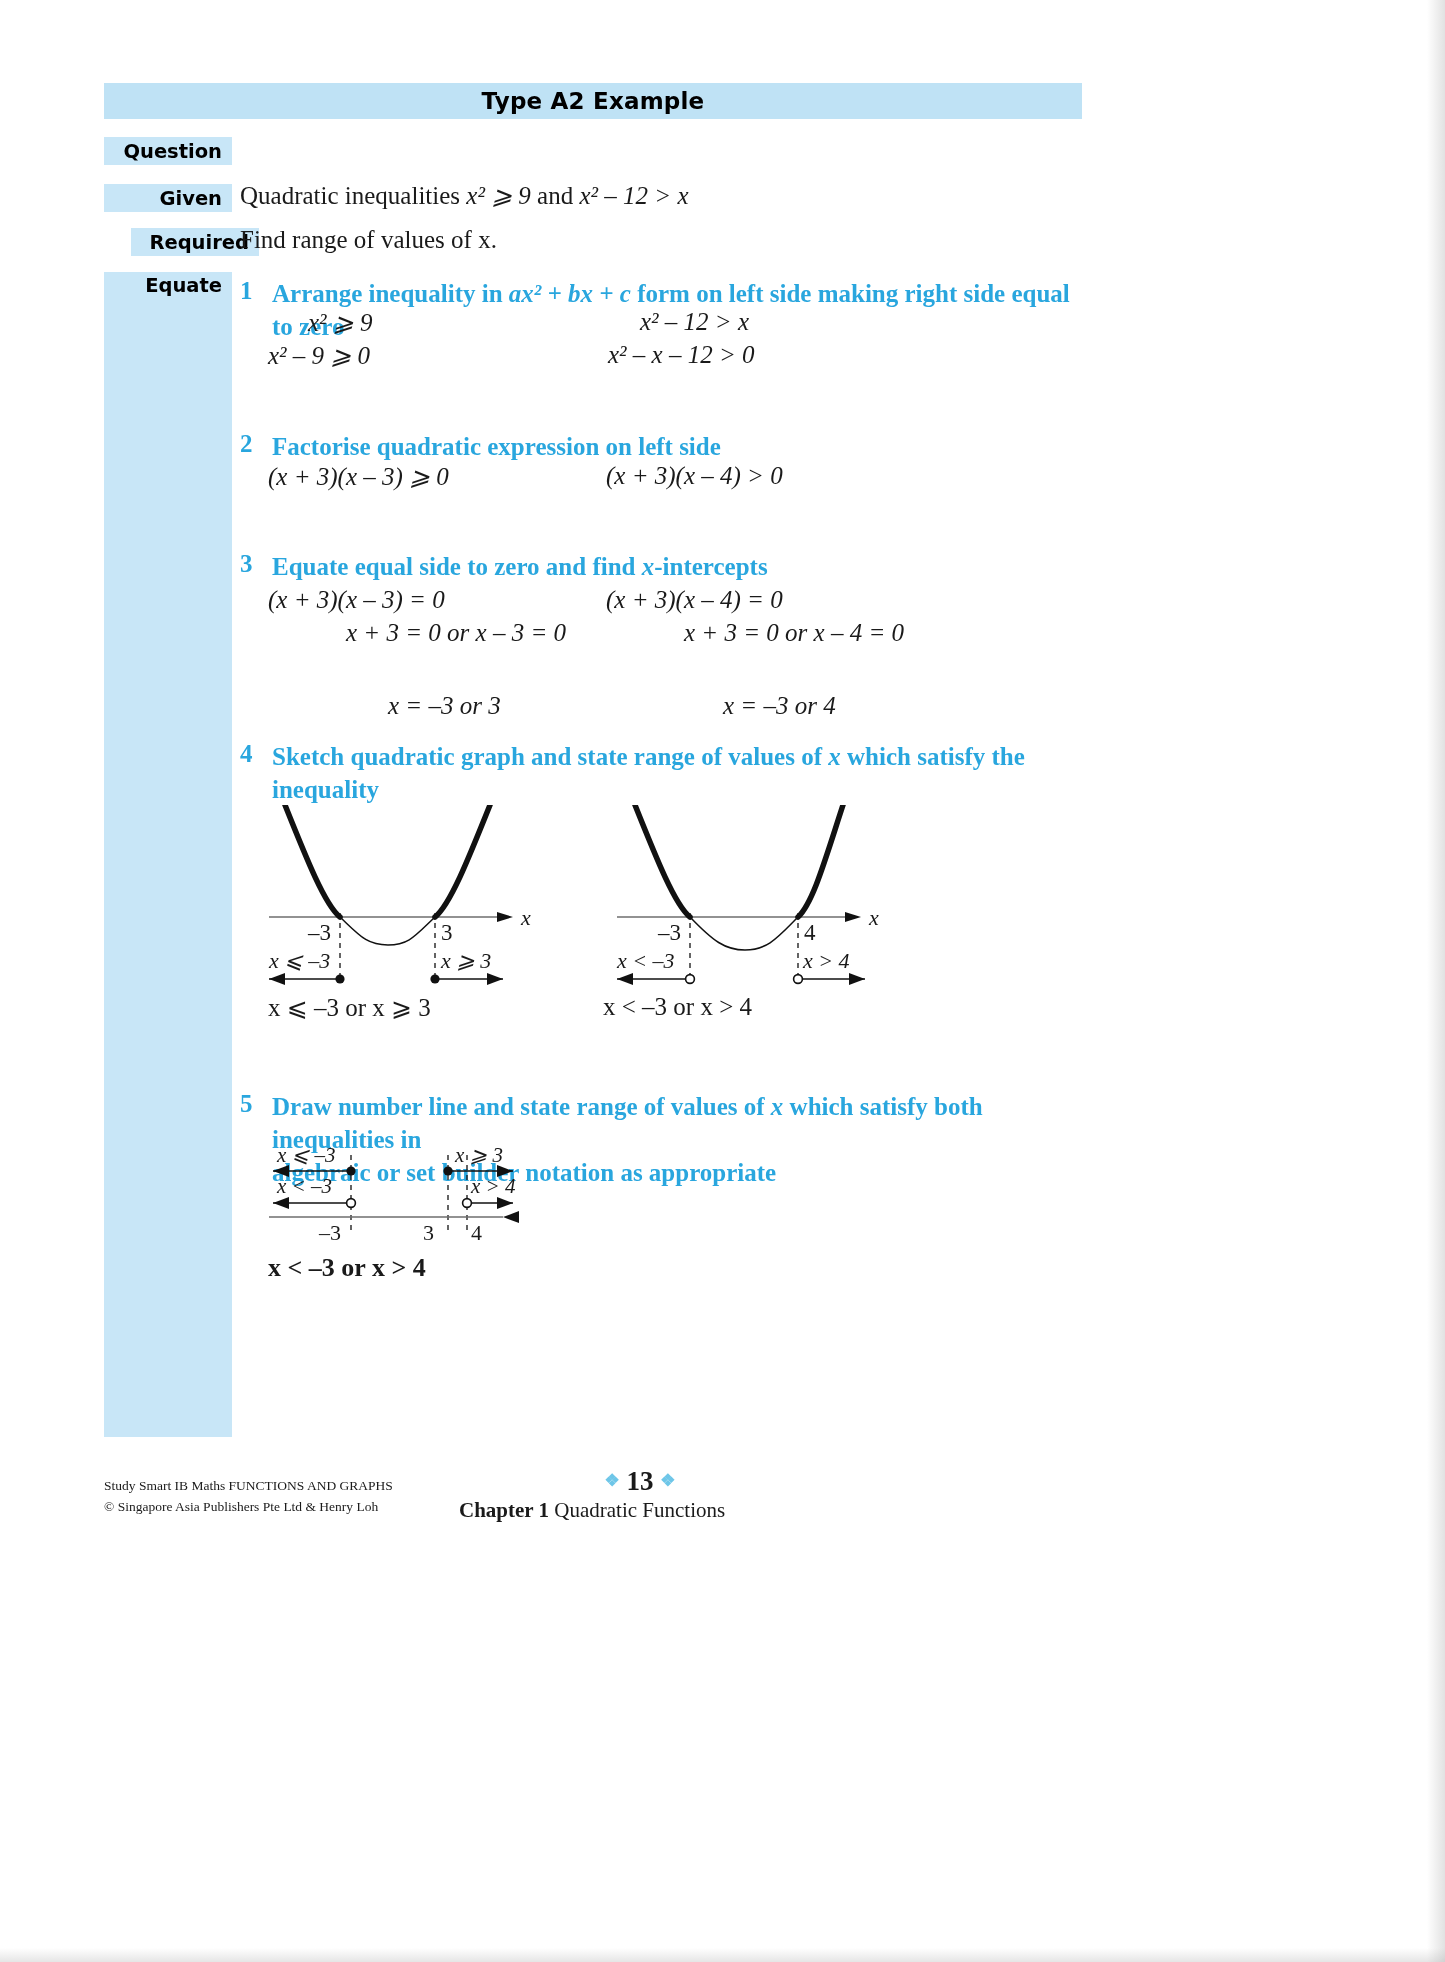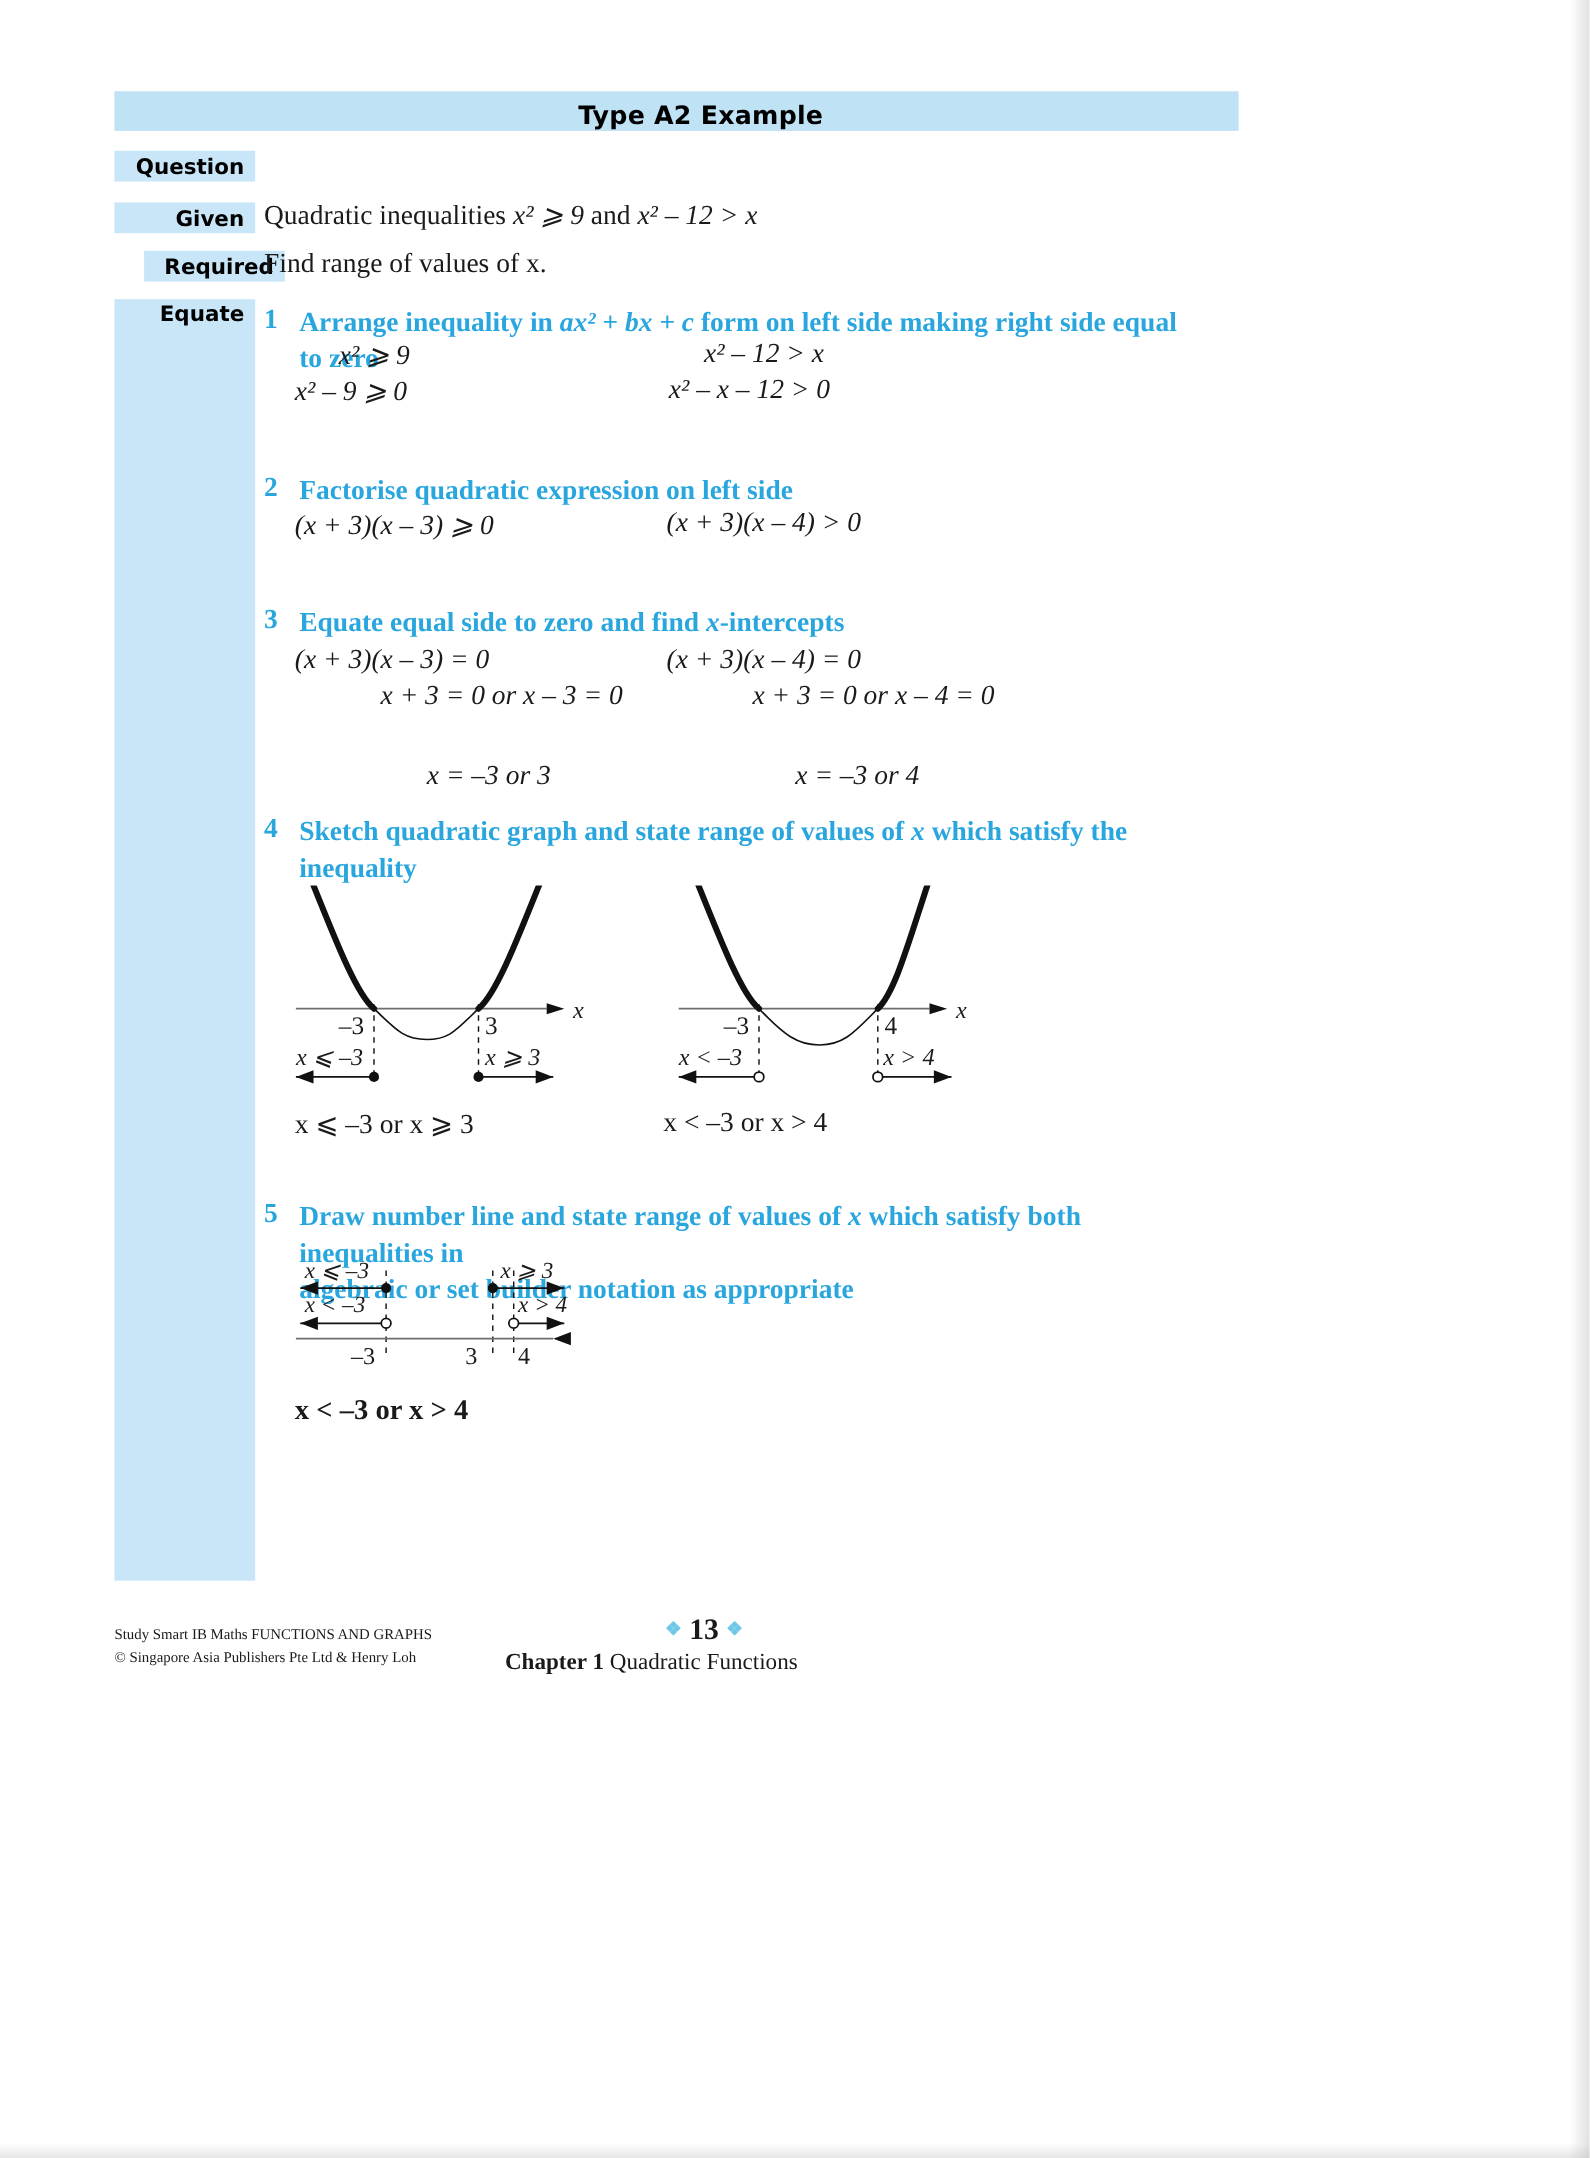--- a/index.html
+++ b/index.html
@@ -24,23 +24,22 @@
 
   
   .banner {
     position: absolute;
     left: 104px;
     top: 83px;
     width: 978px;
     height: 36px;
     background: #bfe2f5;
     display: flex;
-    align-items: flex-end;
+    align-items: center;
     justify-content: center;
-    padding-left: 44px;
   }
   .banner-title {
     font-family: "DejaVu Sans", sans-serif;
     font-weight: bold;
     font-size: 23px;
     letter-spacing: 0.2px;
     color: #000;
   }
 
   
@@ -137,21 +136,20 @@
   .figure { position: absolute; }
   #fig4 { left: 255px; top: 805px; }
   #fig5 { left: 255px; top: 1145px; }
 
   .concl {
     position: absolute;
     font-family: "Liberation Serif", serif;
     font-size: 25px;
     color: #1a1a1a;
     white-space: nowrap;
-    margin-top: 14px;
   }
   #concl-left  { left: 268px; top: 993px; }
   #concl-right { left: 603px; top: 993px; }
   #concl-final {
     left: 268px; top: 1253px;
     font-weight: bold;
     font-size: 26px;
   }
 
   

